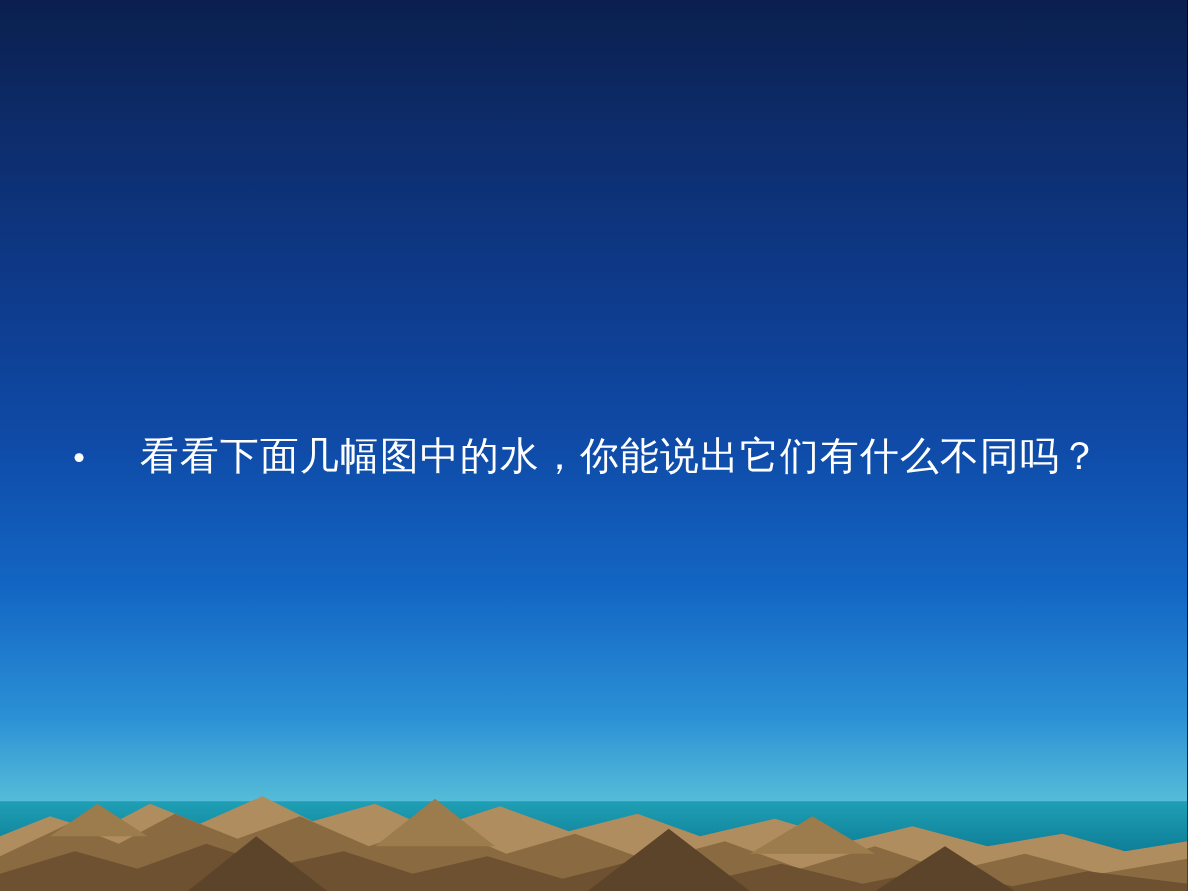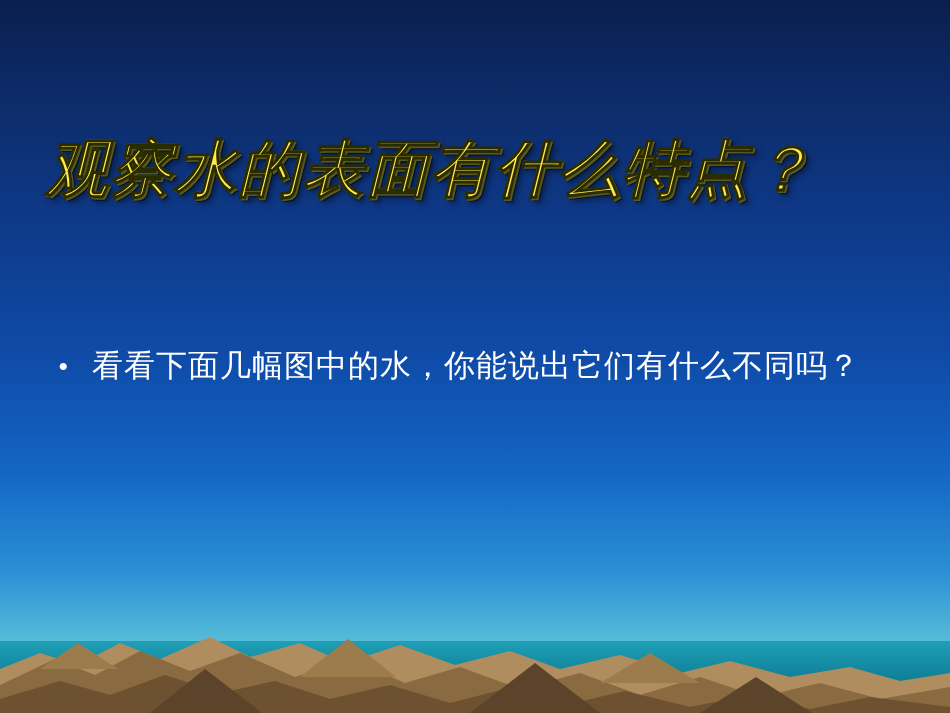--- a/index.html
+++ b/index.html
@@ -82,20 +82,21 @@
     flex: 0 0 34px;
     text-align: left;
     padding-top: 2px;
   }
   .bullet-text {
     color: #ffffff;
     font-size: 31px;
     line-height: 1.35;
     letter-spacing: 1px;
     font-family: "DejaVu Serif", serif;
+    margin-left: 20px;
   }
 </style>
 </head>
 <body>
 
 <div class="slide">
 
   <div class="water-band"></div>
 
   <svg class="mountains" viewBox="0 0 950 140" preserveAspectRatio="none">
@@ -107,20 +108,19 @@
     <polygon fill="#6d5131" points="0,140 0,126 60,108 110,122 165,102 220,120 275,108 330,126 390,112 450,130 505,116 565,132 625,118 690,134 750,122 810,136 870,124 950,134 950,140"></polygon>
 
     <polygon fill="#9c7b4c" points="40,96 78,70 118,96"></polygon>
     <polygon fill="#9c7b4c" points="300,104 348,66 396,104"></polygon>
     <polygon fill="#9c7b4c" points="600,110 650,80 700,110"></polygon>
     <polygon fill="#5c442a" points="150,140 205,96 262,140"></polygon>
     <polygon fill="#5c442a" points="470,140 535,90 600,140"></polygon>
     <polygon fill="#5c442a" points="700,140 756,104 812,140"></polygon>
   </svg>
 
-  <div class="title">观察水的表面有什么特点？</div>
 
   <div class="body-block">
     <span class="bullet-dot">•</span>
     <span class="bullet-text">看看下面几幅图中的水，你能说出它们有什么不同吗？</span>
   </div>
 
 </div>
 
 </body></html>

